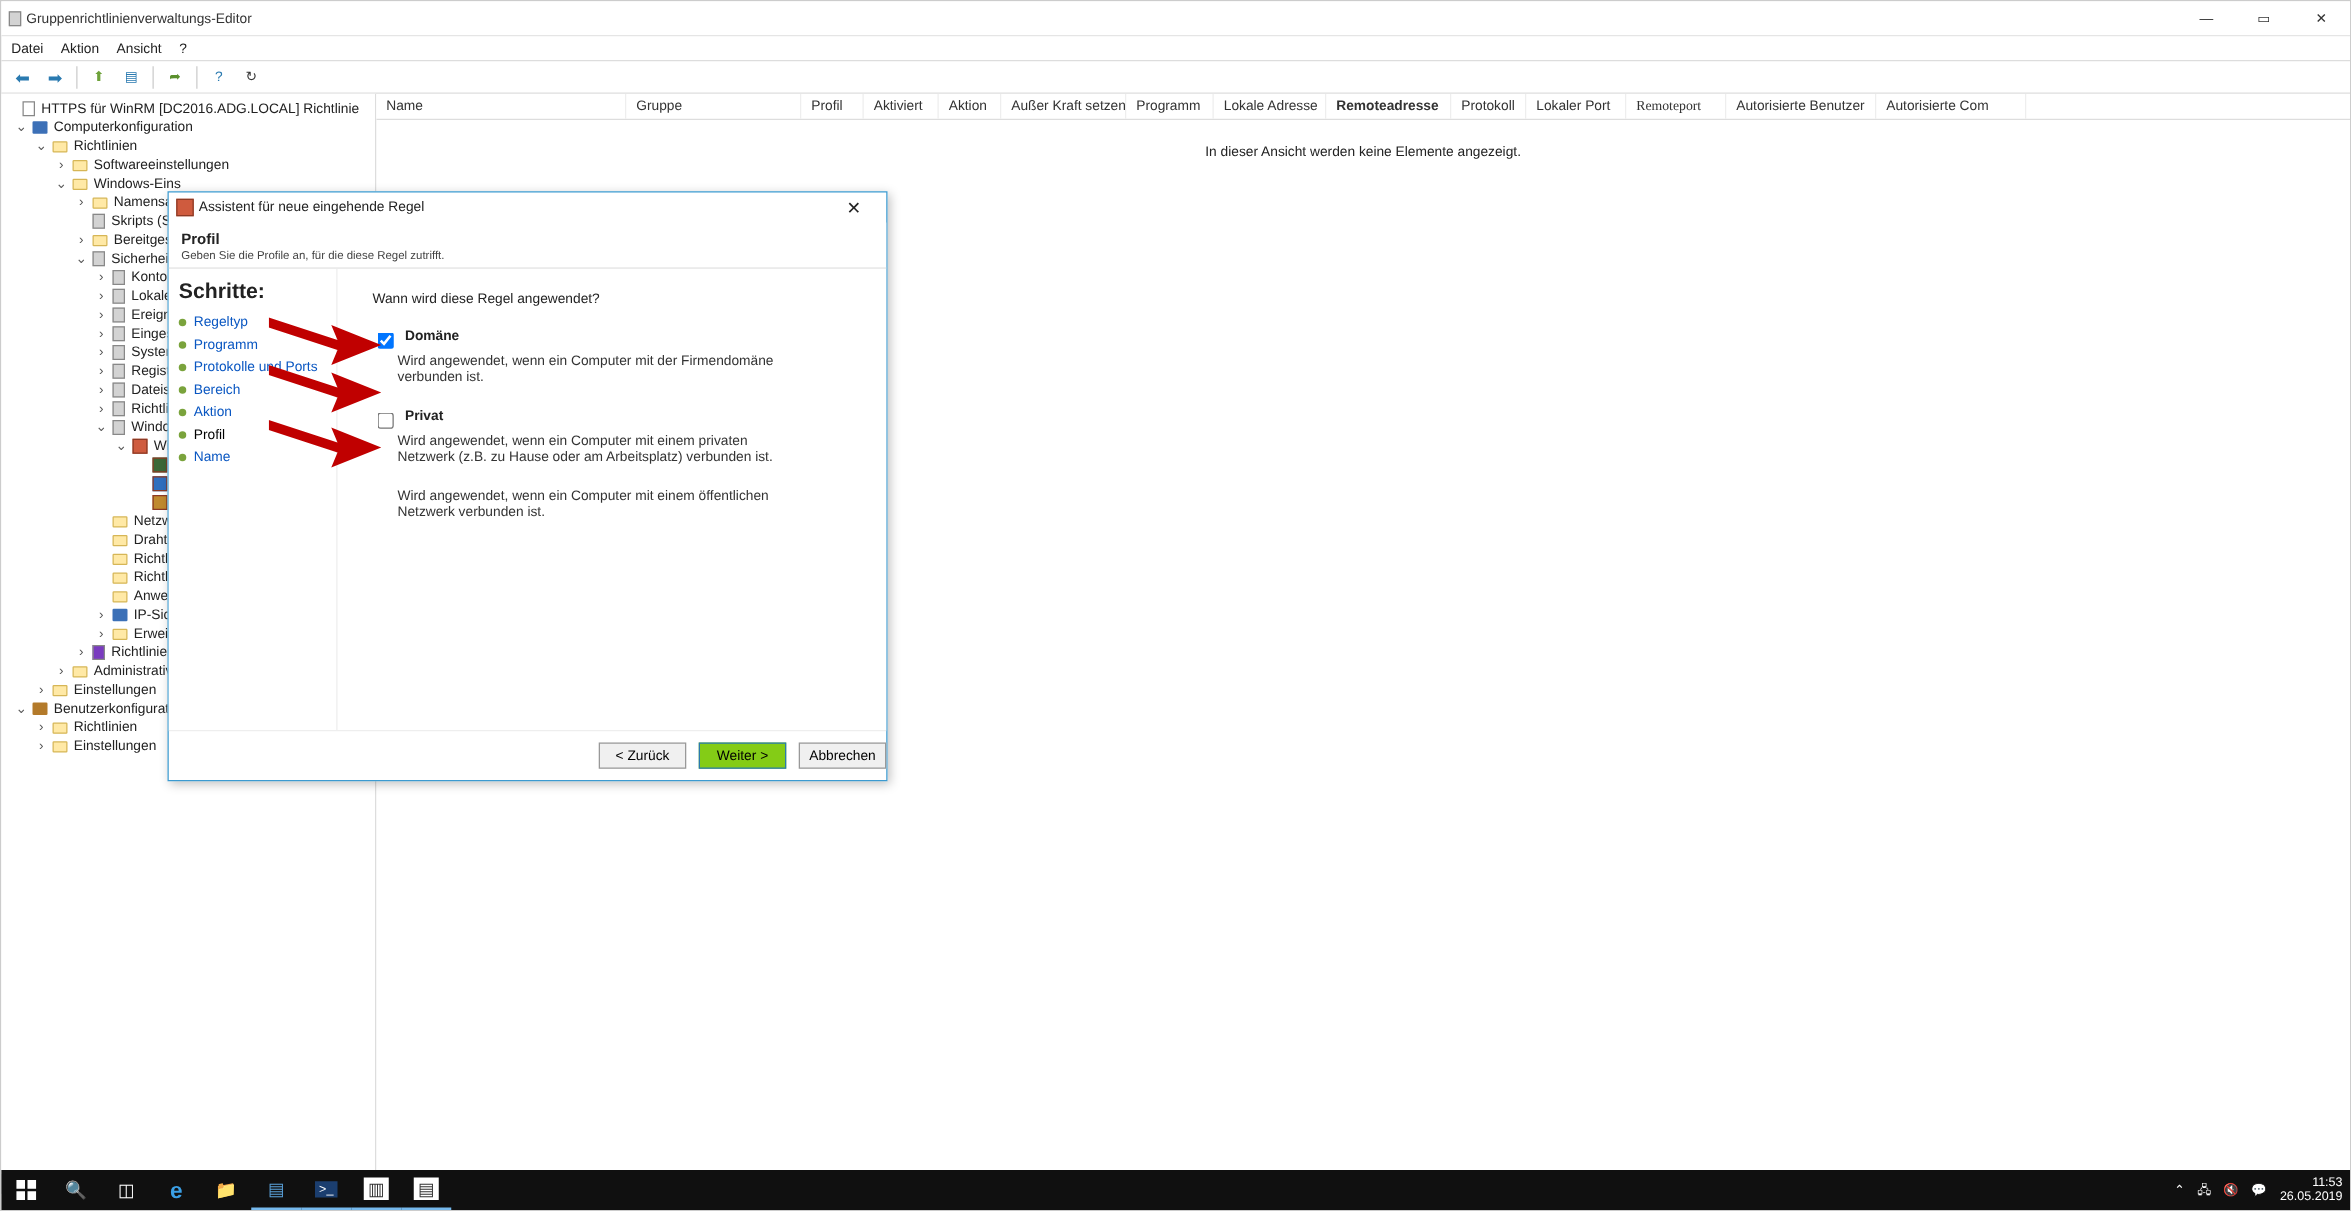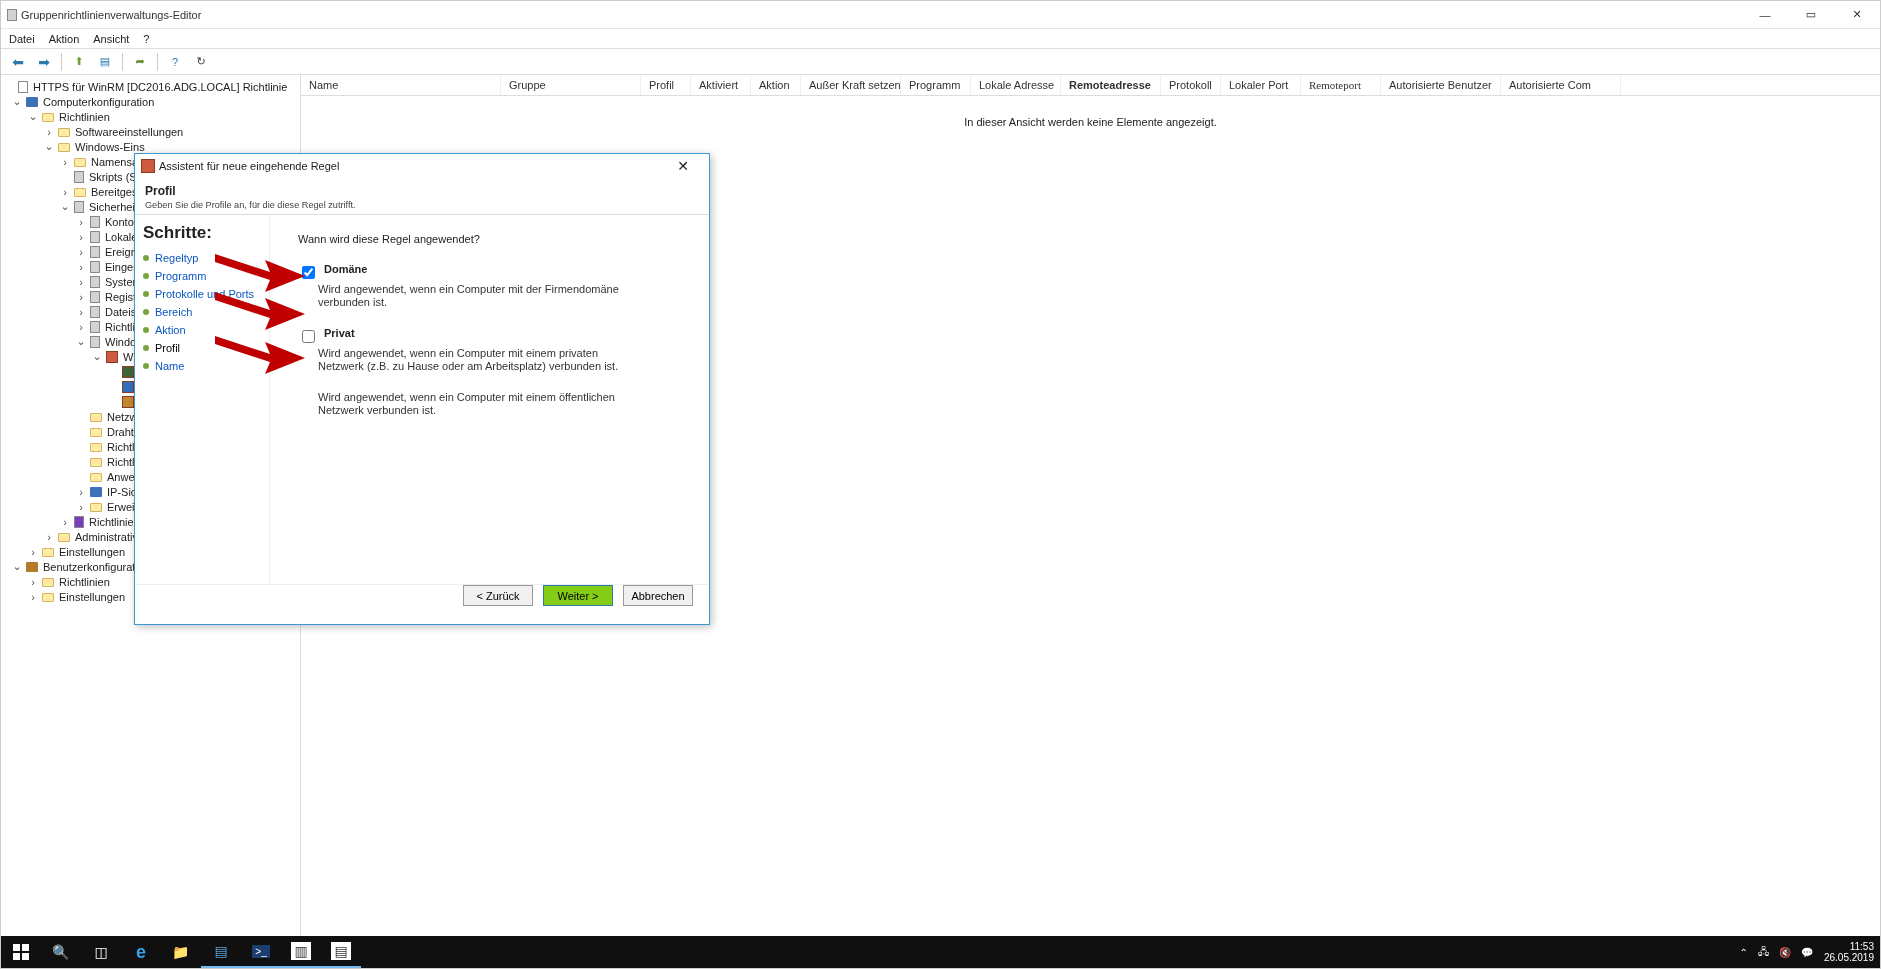--- a/index.html
+++ b/index.html
@@ -53,21 +53,21 @@
   .modal .steps li{display:flex;align-items:center;gap:6px;padding:3px 0;font-size:11px;}
   .modal .steps li .dot{width:6px;height:6px;border-radius:3px;background:#7aa33c;}
   .modal .steps li.link{color:#0a57c2;}
   .modal .steps li.cur{color:#000;}
   .modal .main{flex:1;padding:18px 14px 8px 28px;border-left:1px solid #eee;background:#fff;position:relative;}
   .modal .main .q{font-size:11px;}
   .modal .opt{margin-top:18px;}
   .modal .opt label{display:flex;align-items:flex-start;gap:6px;font-size:11px;}
   .modal .opt label b{font-weight:bold;}
   .modal .opt .desc{font-size:11px;color:#333;padding-left:20px;max-width:330px;line-height:13px;margin-top:1px;}
-  .modal .buttons{height:40px;display:flex;align-items:flex-start;justify-content:flex-end;gap:10px;padding-right:16px;border-top:1px solid #eee;}
+  .modal .buttons{height:40px;display:flex;align-items:center;justify-content:flex-end;gap:10px;border-top:1px solid #eee;}
   .modal .buttons button{min-width:70px;height:21px;font-size:11px;background:#f0f0f0;border:1px solid #999;}
   .modal .buttons button.primary{border:1px solid #2a7ab0;background:#84cc16;}
   .arrowAnn{position:absolute;pointer-events:none;}
   input[type=checkbox]{width:13px;height:13px;}
 </style>
 </head>
 <body>
 
 <div class="window">
 

